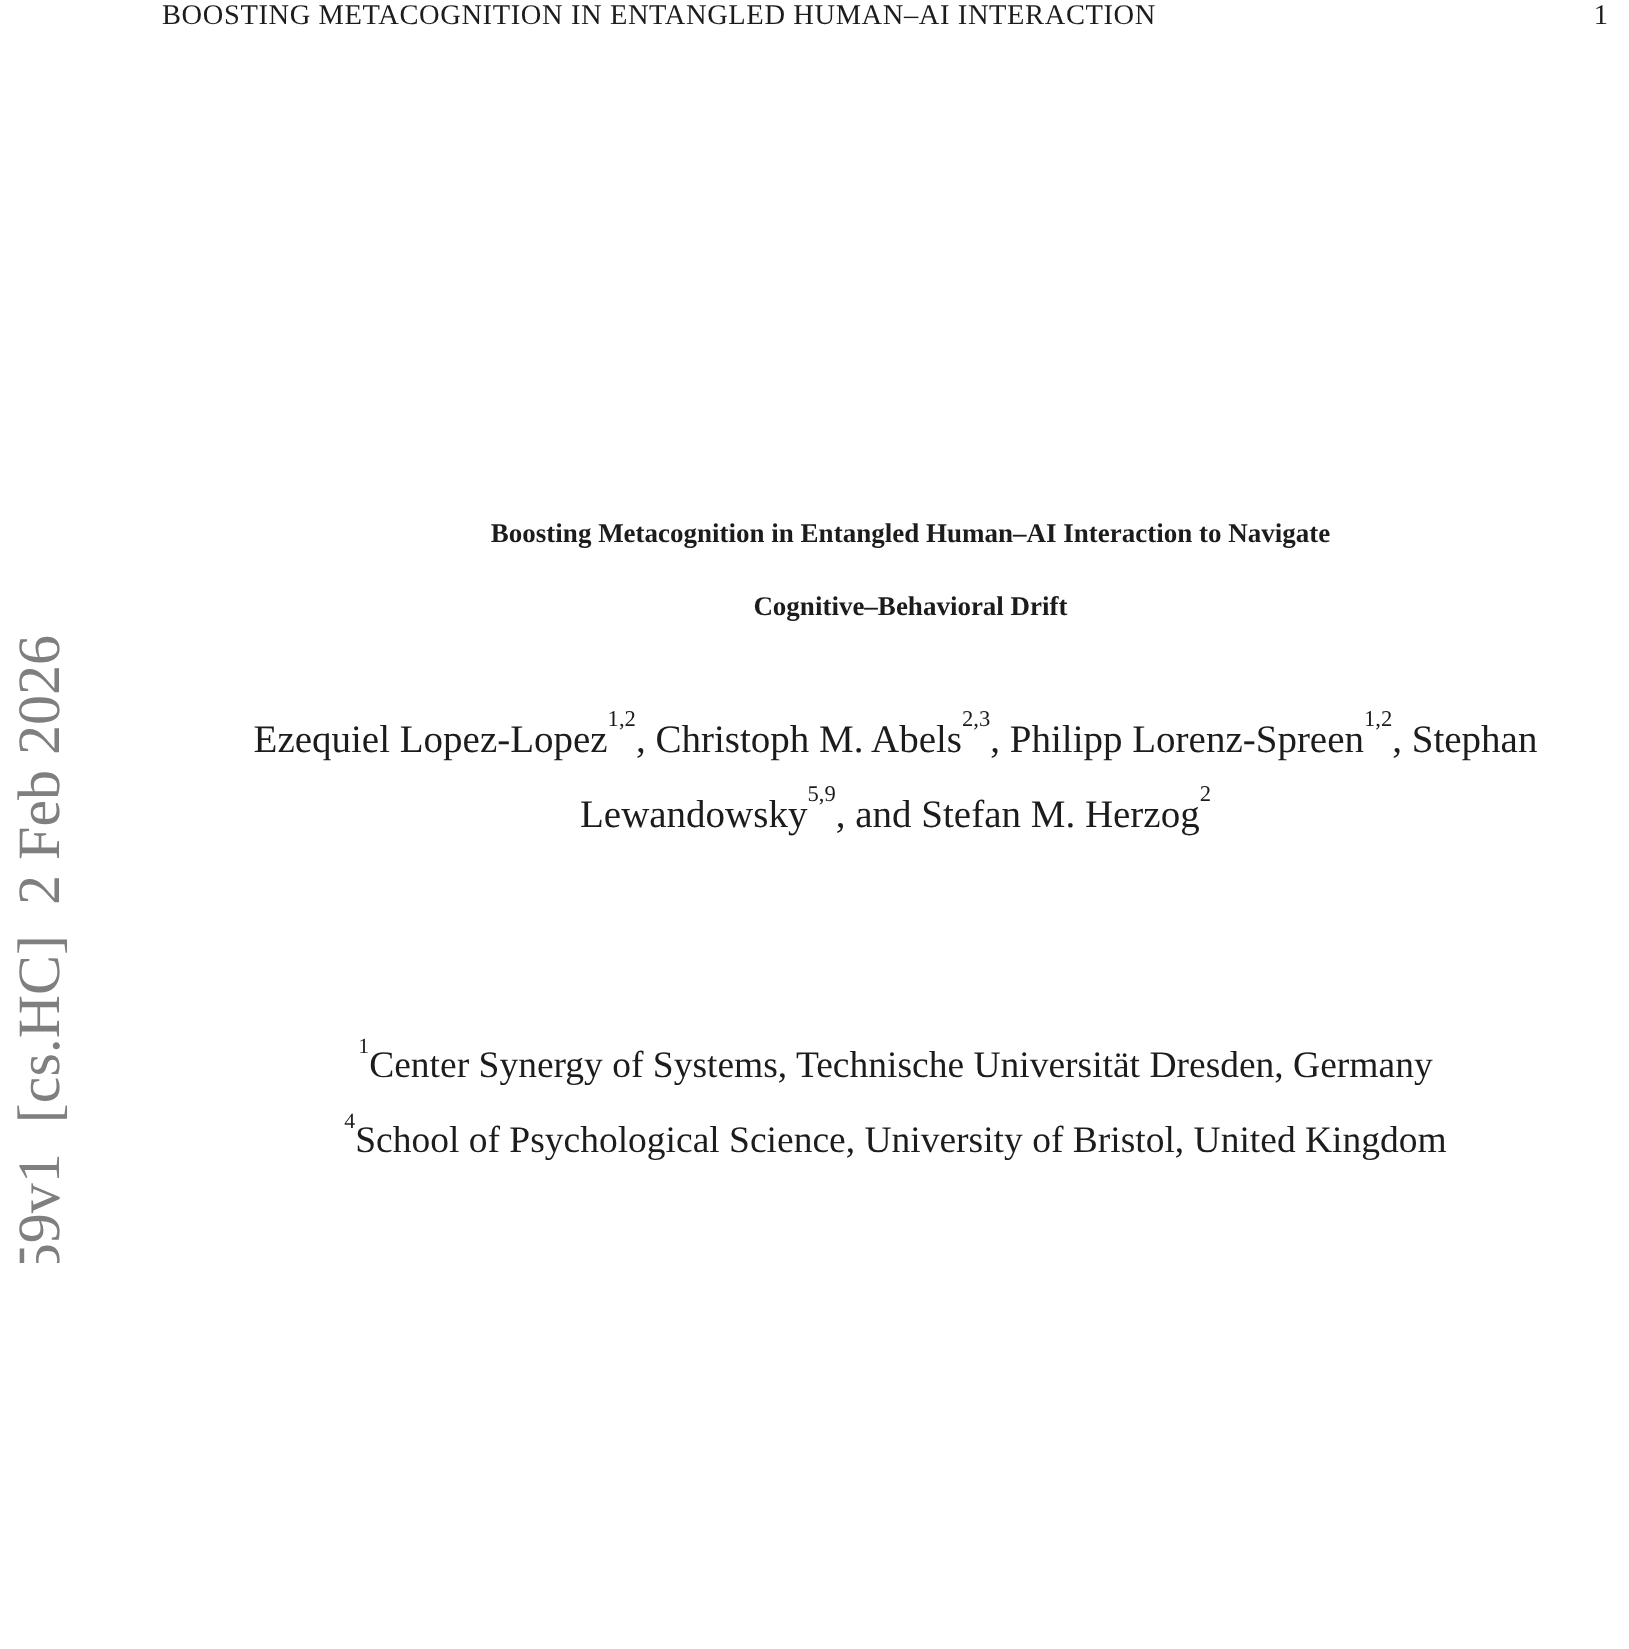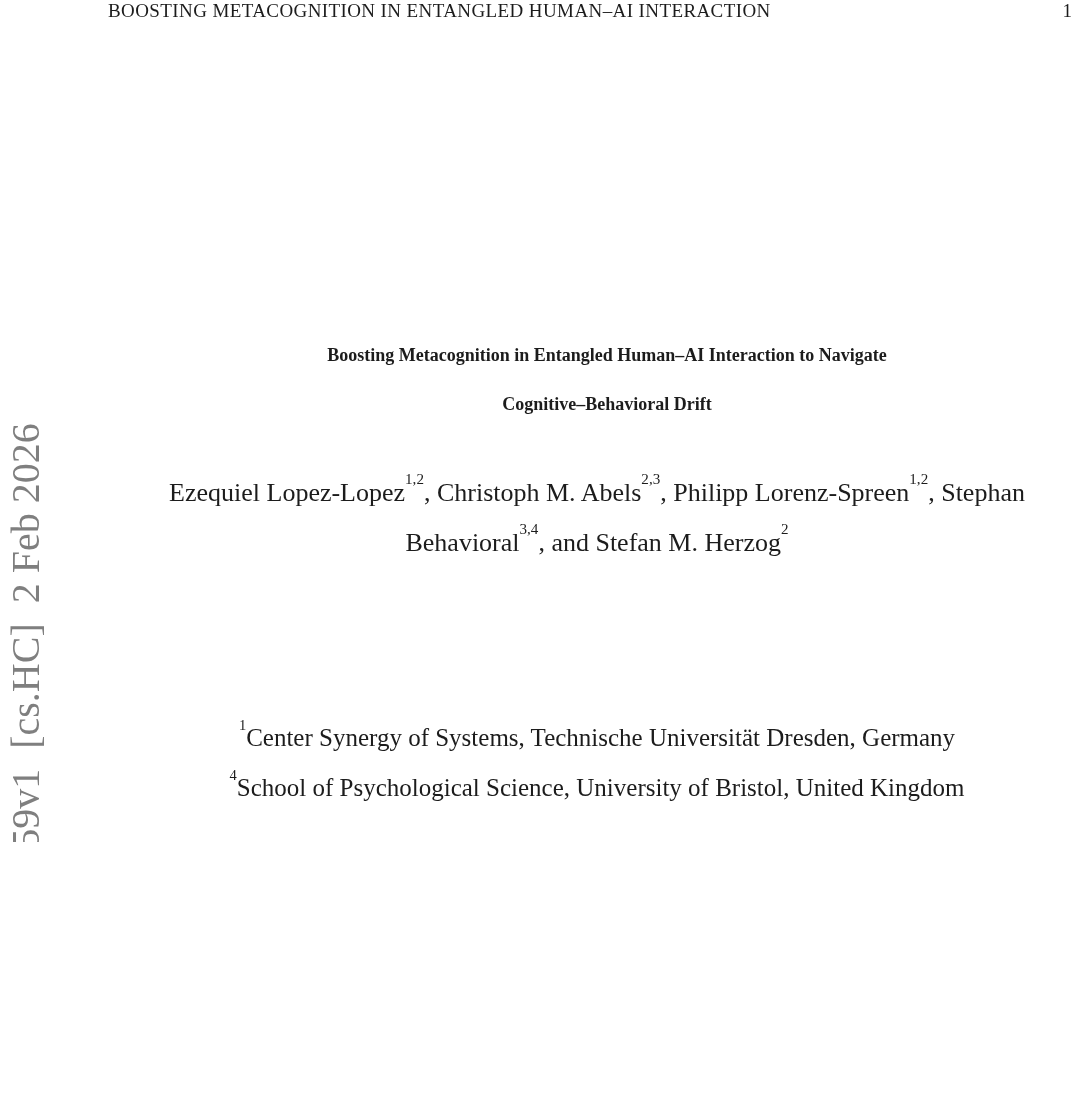--- a/index.html
+++ b/index.html
@@ -75,21 +75,20 @@
   .authors .aline { display: block; }
 
   .affiliations {
     position: absolute;
     left: 0;
     width: 100%;
     top: 686px;
     font-size: 25px;
     line-height: 50px;
     white-space: nowrap;
-    margin-top: 27px;
   }
   .affil { display: block; }
 
   sup.ss {
     font-size: 58%;
     line-height: 0;
     position: relative;
     top: -0.48em;
     letter-spacing: 0;
   }
@@ -108,21 +107,21 @@
 
   <main class="content">
 
     <h1 class="title">
       <span class="tline">Boosting Metacognition in Entangled Human–AI Interaction to Navigate</span>
       <span class="tline">Cognitive–Behavioral Drift</span>
     </h1>
 
     <div class="authors">
       <span class="aline"><span>Ezequiel Lopez-Lopez</span><sup class="ss">1,2</sup><span>, Christoph M. Abels</span><sup class="ss">2,3</sup><span>, Philipp Lorenz-Spreen</span><sup class="ss">1,2</sup><span>, Stephan</span><sup class="ss"></sup></span>
-      <span class="aline"><span>Behavioral</span><sup class="ss">3,4</sup><span>, and Stefan M. Herzog</span><sup class="ss">2</sup></span>
+      <span class="aline"><span>Lewandowsky</span><sup class="ss">5,9</sup><span>, and Stefan M. Herzog</span><sup class="ss">2</sup></span>
     </div>
 
     <div class="affiliations">
       <span class="affil"><sup class="ss">1</sup><span>Center Synergy of Systems, Technische Universität Dresden, Germany</span></span>
       <span class="affil"><sup class="ss">4</sup><span>School of Psychological Science, University of Bristol, United Kingdom</span></span>
     </div>
 
   </main>
 </div>
 

